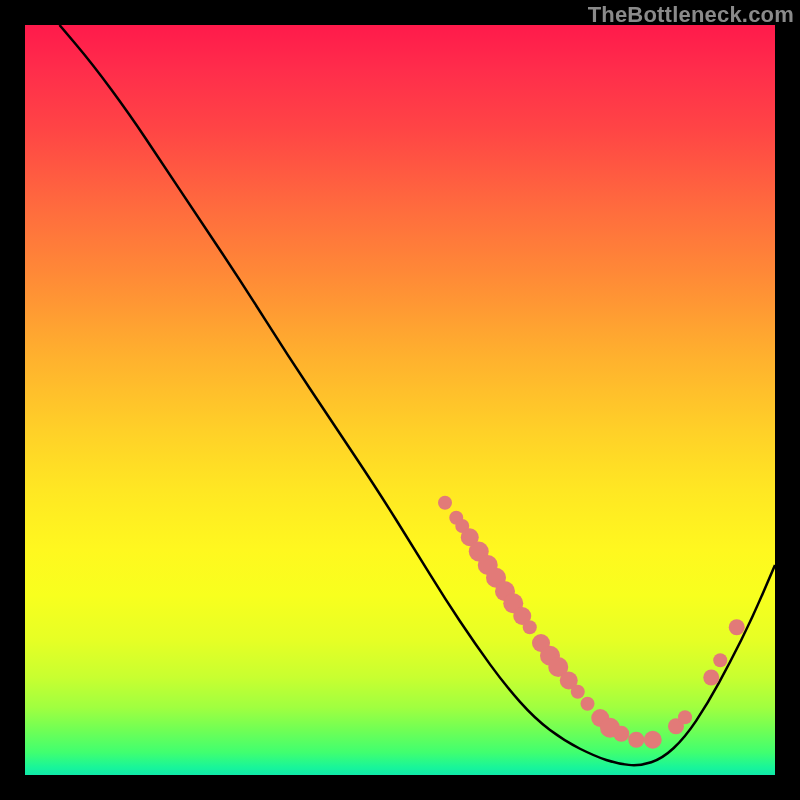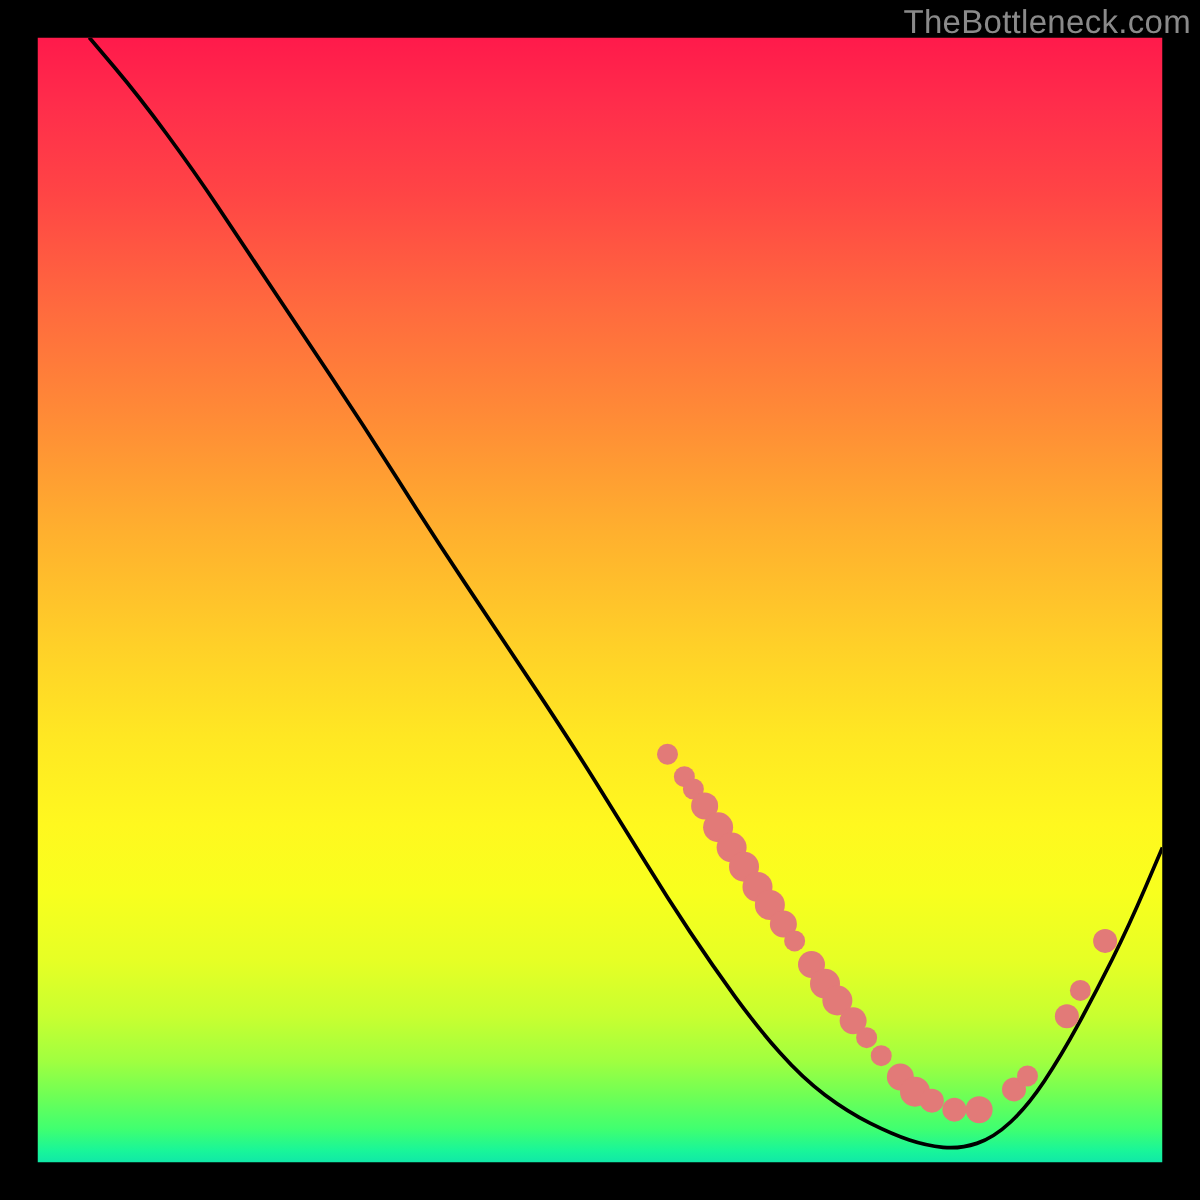--- a/index.html
+++ b/index.html
@@ -15,21 +15,21 @@
     width: 800px;
     height: 800px;
     background: #000;
   }
   .watermark {
     position: absolute;
     top: 2px;
     right: 6px;
     color: #8a8a8a;
     font-size: 22px;
-    font-weight: 400;
+    font-weight: 700;
     letter-spacing: 0.2px;
     z-index: 10;
     user-select: none;
   }
   .plot-area {
     position: absolute;
     left: 25px;
     top: 25px;
     width: 750px;
     height: 750px;

